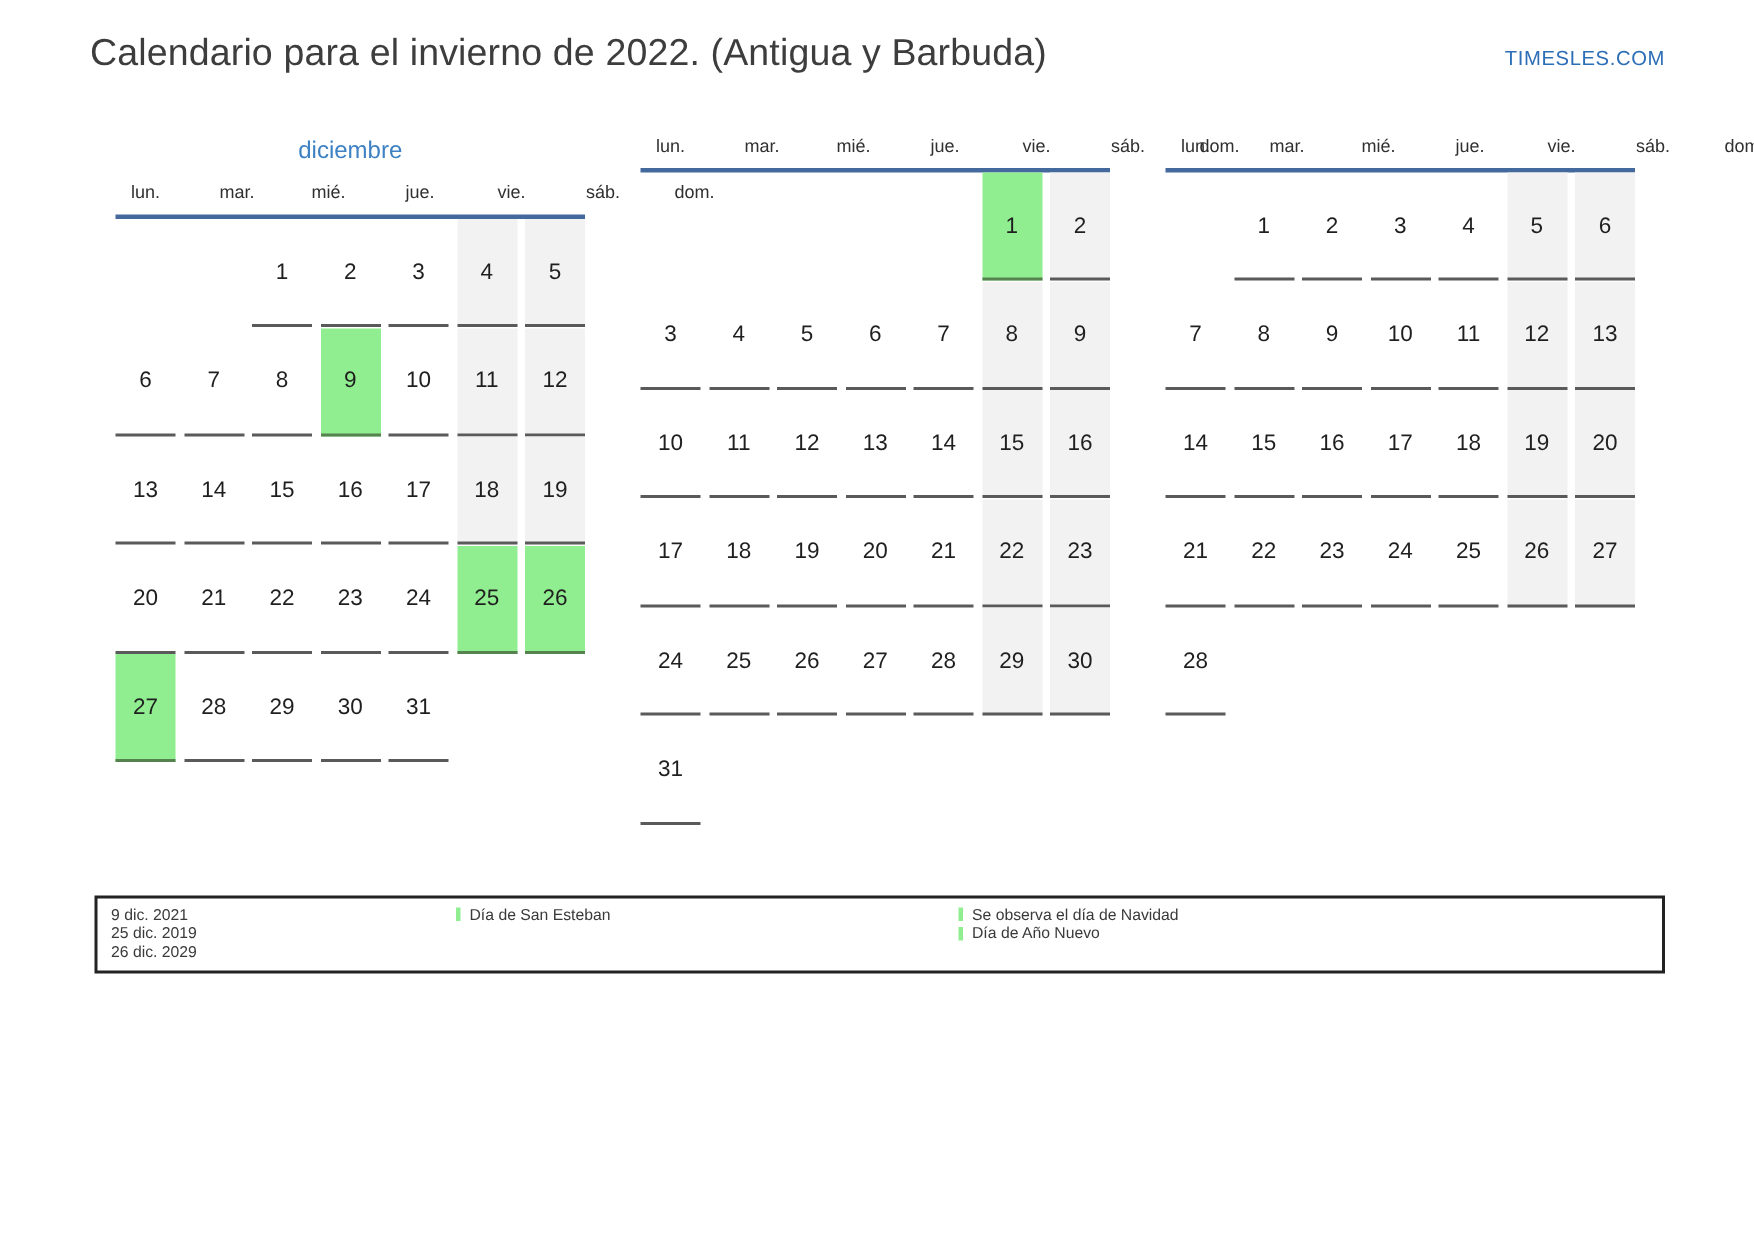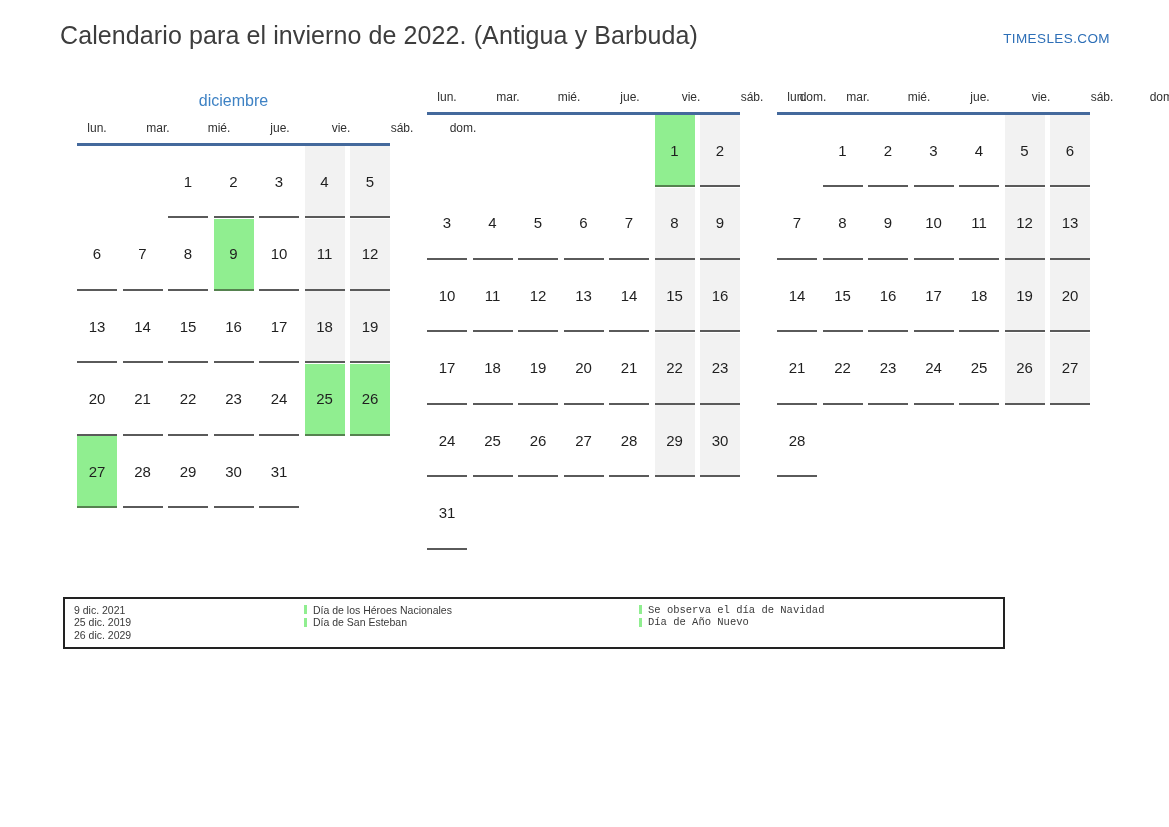--- a/index.html
+++ b/index.html
@@ -53,38 +53,38 @@
   .cell{
     height:72px;display:flex;align-items:center;justify-content:center;
     font-size:15px;color:var(--num);
     border-bottom:2px solid transparent;
   }
   .cell.normal{border-bottom-color:var(--underline);}
   .cell.weekend{background:var(--weekend);border-bottom-color:var(--underline);}
   .cell.holiday{background:var(--holiday);border-bottom-color:var(--holiday-underline);}
   .cell.empty{border-bottom-color:transparent;}
   .legend{
-    margin:47px 0 0 63px;width:942px;min-height:51px;
+    margin:47px 0 0 63px;width:1047px;min-height:51px;
     border:2px solid #222222;padding:5px 0 6px 9px;
     display:flex;align-items:flex-start;
   }
   .legend-group{display:flex;}
   .legend-col{display:flex;flex-direction:column;}
   .legend-line{
     font-size:10.5px;line-height:12.5px;color:#3a3a3a;white-space:nowrap;
   }
   .legend-label-line{display:flex;align-items:center;}
   .holiday-bar{
     display:inline-block;width:3px;height:9px;background:var(--holiday);
     margin-right:6px;flex:0 0 auto;
   }
   .g0 .legend-dates{width:230px;}
   .g0 .legend-labels{width:335px;}
   .g1 .legend-dates{width:196px;}
-  .g1 .legend-labels{flex:1;font-family:Liberation Mono, monospace;}
+  .g1 .legend-labels{flex:1;}
 </style>
 </head>
 <body>
 
 <header class="page-header">
   <h1 class="page-title">Calendario para el invierno de 2022. (Antigua y Barbuda)</h1>
   <a class="brand-link" href="#">TIMESLES.COM</a>
 </header>
 
 <main class="months">
@@ -248,24 +248,20 @@
 <section class="legend">
     <div class="legend-group g0">
       <div class="legend-col legend-dates">
         <div class="legend-line">9 dic. 2021</div>
         <div class="legend-line">25 dic. 2019</div>
         <div class="legend-line">26 dic. 2029</div>
       </div>
       <div class="legend-col legend-labels">
         <div class="legend-line legend-label-line">
           <span class="holiday-bar"></span>
-          <span>Día de los Héroes Nacionales</span>
-        </div>
-        <div class="legend-line legend-label-line">
-          <span class="holiday-bar"></span>
           <span>Día de San Esteban</span>
         </div>
       </div>
     </div>
     <div class="legend-group g1">
       <div class="legend-col legend-labels">
         <div class="legend-line legend-label-line">
           <span class="holiday-bar"></span>
           <span>Se observa el día de Navidad</span>
         </div>

